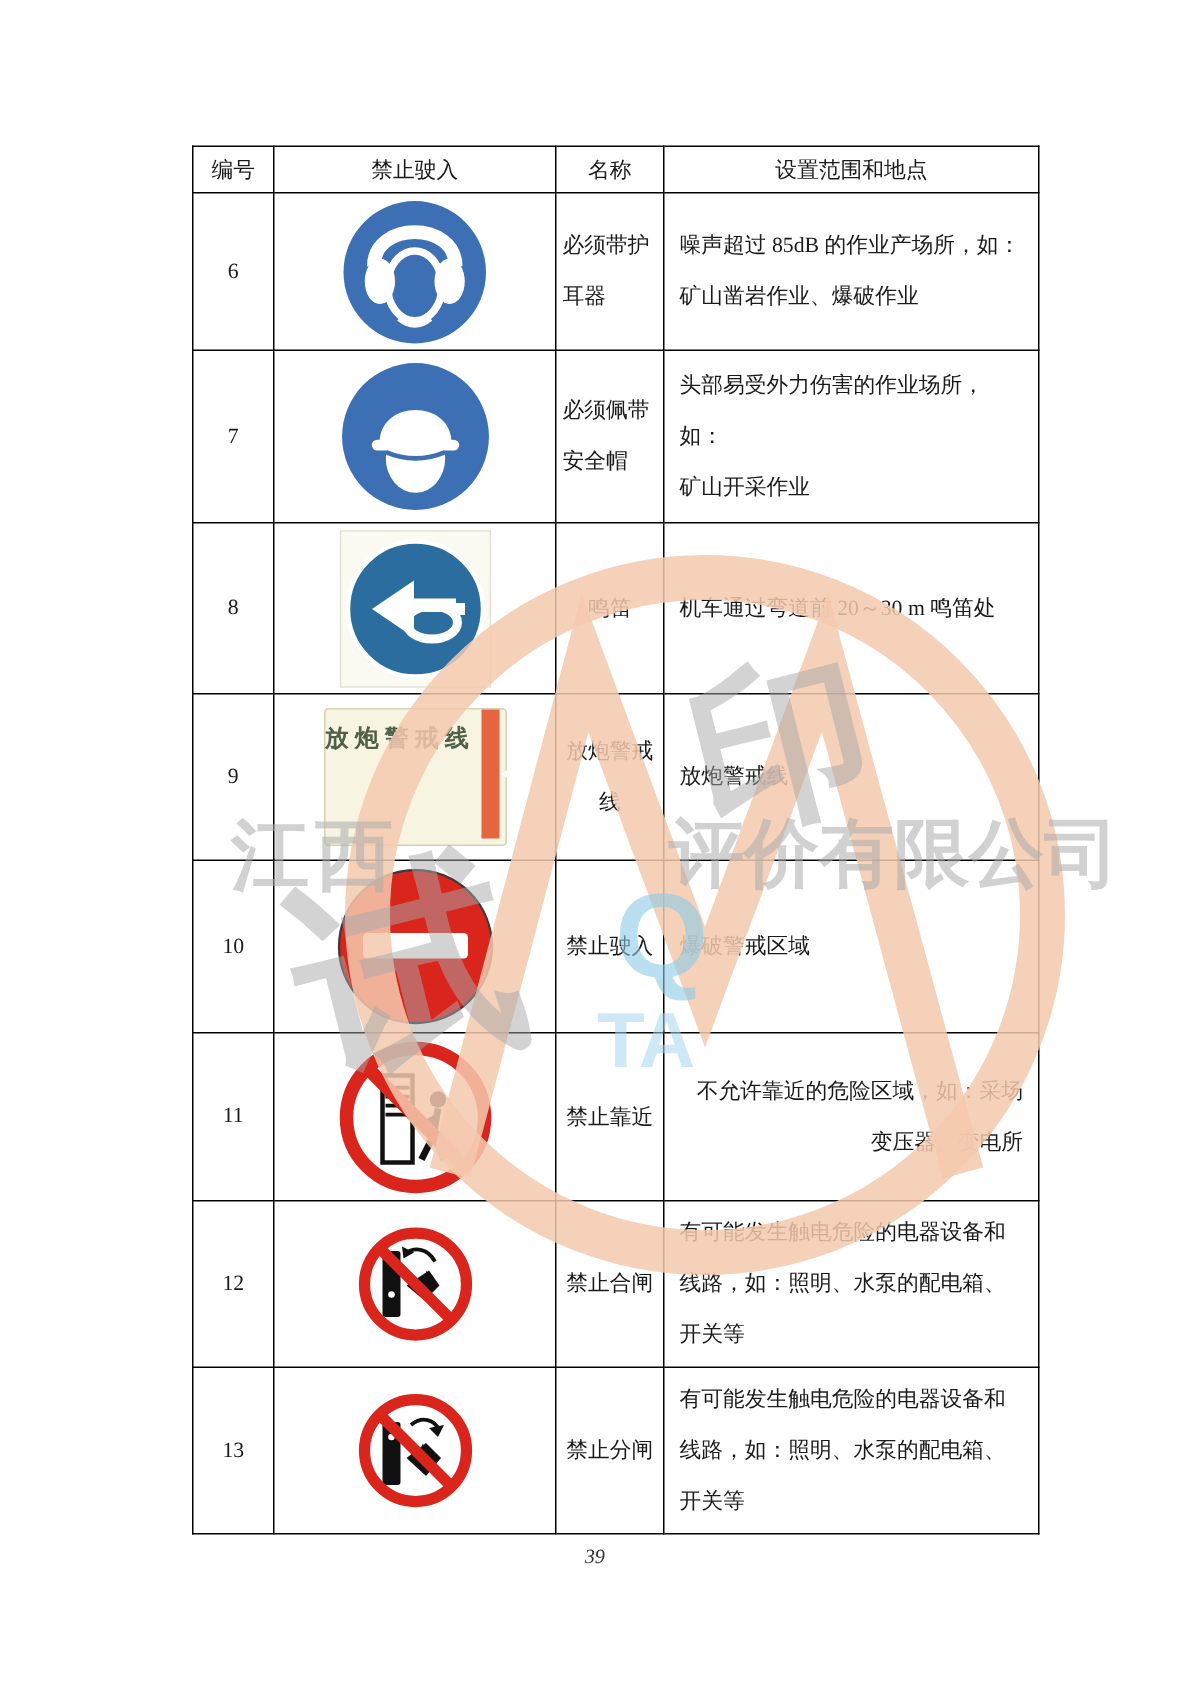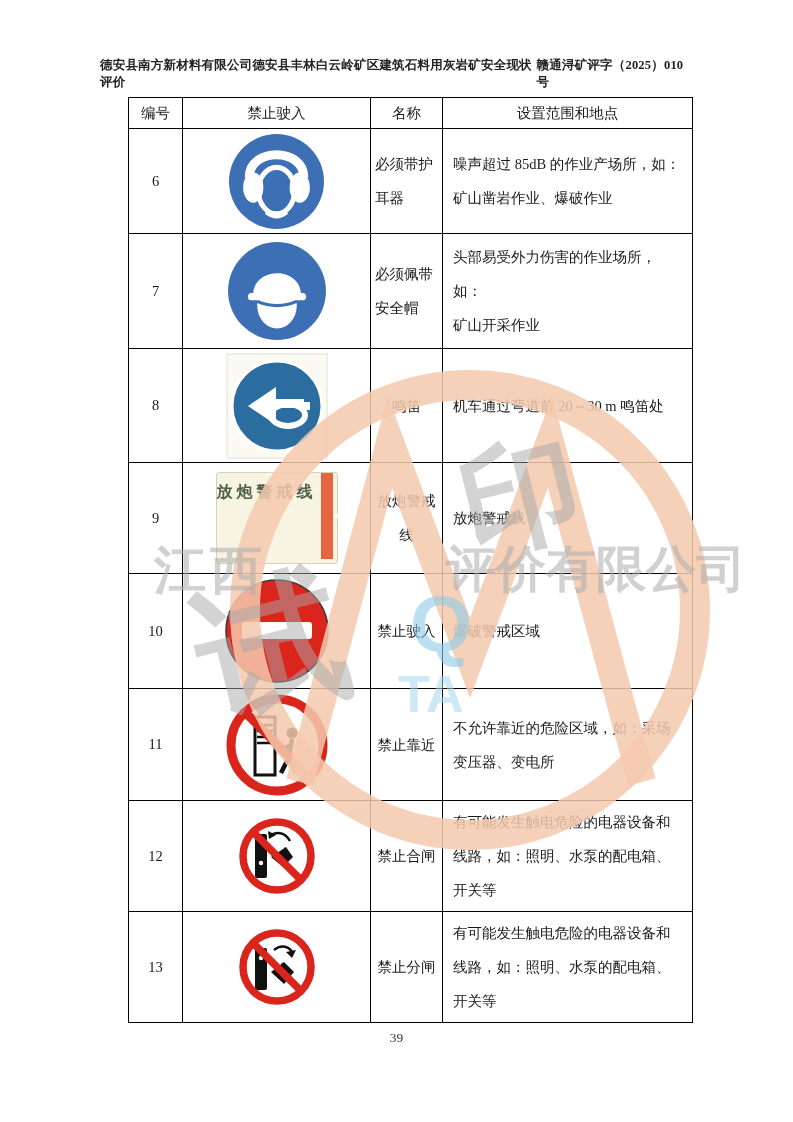--- a/index.html
+++ b/index.html
@@ -26,40 +26,40 @@
   .sign-table th { height:31px; text-align:center; }
   .col-num  { width:54px; }
   .col-sign { width:188px; }
   .col-name { width:72px; }
   .col-desc { width:250px; }
   td.num  { text-align:center; }
   td.sign { text-align:center; }
   td.name { text-align:center; white-space:pre-line; line-height:34px; padding:0 4px; }
   td.name.left { text-align:left; }
   td.desc { white-space:pre-line; line-height:34px; padding:4px 10px; text-align:left; }
-  td.desc.center { text-align:left; }
+  td.desc.center { text-align:right; }
 
   .sign-wrap { display:inline-block; vertical-align:middle; line-height:0; }
 
   
   .blast-sign {
     width:122px; height:92px; background:#f7f4e2; border:1px solid #d8d2b4;
     border-radius:3px; display:flex; flex-direction:row; line-height:normal;
   }
   .blast-sign .blast-text {
     height:38px; display:flex; align-items:center; justify-content:center;
     font-weight:bold; font-size:16px; letter-spacing:4px; color:#4f5f48;
   }
   .blast-sign .blast-arrow-panel {
     flex:1; margin:0 4px 4px 4px; background:#e4653f; position:relative;
   }
   .blast-arrow { position:absolute; left:12px; top:50%; transform:translateY(-50%); width:92px; height:26px; }
 
   
-  .page-number { position:absolute; left:0; top:1030px; width:100%; text-align:center; font-size:13.5px; color:#333; }
+  .page-number { position:absolute; left:0; top:1030px; width:100%; text-align:center; font-size:13.5px; color:#333;font-style:italic; }
 
   
   .watermark { position:absolute; left:0; top:0; width:793px; height:1122px; z-index:5; pointer-events:none; }
   .wm-company {
     position:absolute; top:536px; font-size:52px; font-weight:bold;
     color:rgba(172,172,172,0.55); letter-spacing:4px; white-space:nowrap;
     font-family:"Liberation Sans","DejaVu Sans",sans-serif;
   }
   .wm-company.left  { left:128px;padding-left:26px; }
   .wm-company.right { left:446px; letter-spacing:0px; font-size:50px; }
@@ -73,24 +73,20 @@
     position:absolute; font-weight:bold; font-family:"Liberation Sans","DejaVu Sans",sans-serif;
   }
   .wm-letter.q  { left:410px; top:578px; font-size:80px; color:rgba(140,202,230,0.60); }
   .wm-letter.ta { left:398px; top:664px; font-size:52px; color:rgba(165,214,238,0.55); }
 </style>
 </head>
 <body>
 
 <div class="page">
 
-  <div class="doc-header">
-    <span>德安县南方新材料有限公司德安县丰林白云岭矿区建筑石料用灰岩矿安全现状评价</span>
-    <span>赣通浔矿评字（2025）010 号</span>
-  </div>
 
   <table class="sign-table">
     <colgroup>
         <col class="col-num">
         <col class="col-sign">
         <col class="col-name">
         <col class="col-desc">
       </colgroup>
     <tbody>
         <tr>

